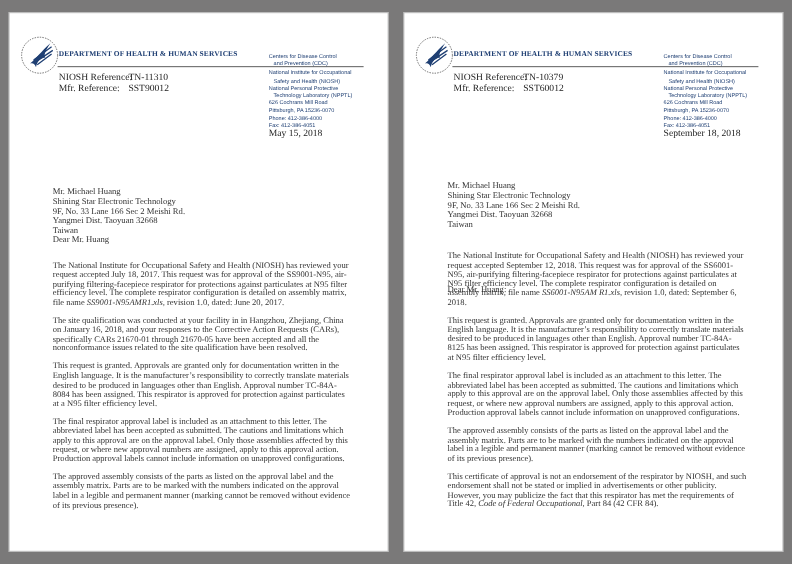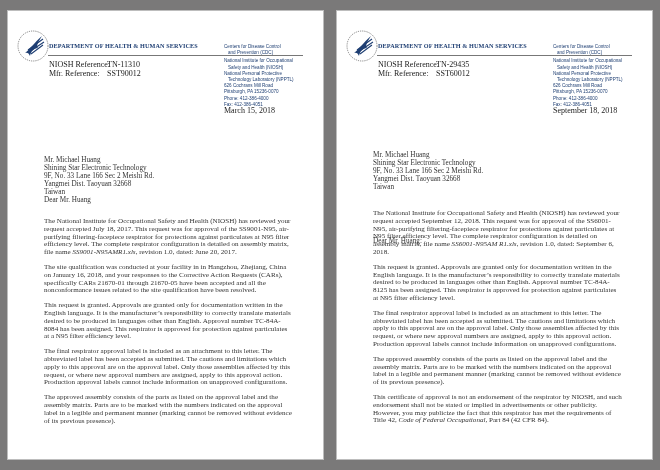--- a/index.html
+++ b/index.html
@@ -57,21 +57,21 @@
     <div class="l ind cdc">and Prevention (CDC)</div>
     <div class="l">National Institute for Occupational</div>
     <div class="l ind">Safety and Health (NIOSH)</div>
     <div class="l">National Personal Protective</div>
     <div class="l ind">Technology Laboratory (NPPTL)</div>
     <div class="l">626 Cochrans Mill Road</div>
     <div class="l">Pittsburgh, PA 15236-0070</div>
     <div class="l">Phone:   412-386-4000</div>
     <div class="l">Fax:       412-386-4051</div>
   </div>
-  <div class="date">March 15, 2018</div>
+  <div class="date">May 15, 2018</div>
   <div class="address">
     <div class="l">Mr. Michael Huang</div>
     <div class="l">Shining Star Electronic Technology</div>
     <div class="l">9F, No. 33 Lane 166 Sec 2 Meishi Rd.</div>
     <div class="l">Yangmei Dist. Taoyuan   32668</div>
     <div class="l">Taiwan</div>
   </div>
   <div class="salute">Dear Mr. Huang</div>
   <div class="body">
     <p><span>The National Institute for Occupational Safety and Health (NIOSH) has reviewed your request accepted July 18, 2017.  This request was for approval of the SS9001-N95, air-purifying filtering-facepiece respirator for protections against particulates at N95 filter efficiency level. The complete respirator configuration is detailed on assembly matrix, file name </span><i>SS9001-N95AMR1.xls</i><span>, revision 1.0, dated: June 20, 2017.</span></p>
@@ -84,21 +84,21 @@
 
 <div class="page" id="page-right">
   <svg class="logo" viewBox="0 0 34 34">
     <circle cx="17" cy="17" r="15" fill="none" stroke="#555" stroke-width="0.7" stroke-dasharray="1.2 1"></circle>
     <path d="M9 24 C14 20 18 14 26 7 C22 13 20 17 22 19 C18 19 15 22 14 27 C13 24 11 23 9 24Z" fill="#1f3f73"></path>
     <path d="M12 21 L27 10 M13 23 L28 13 M15 25 L27 16" stroke="#1f3f73" stroke-width="1.1"></path>
   </svg>
   <div class="dept">DEPARTMENT OF HEALTH &amp; HUMAN SERVICES</div>
   <div class="hrule"></div>
   <div class="ref">
-    <div class="row"><span class="k">NIOSH Reference:</span><span>TN-29435</span></div>
+    <div class="row"><span class="k">NIOSH Reference:</span><span>TN-10379</span></div>
     <div class="row"><span class="k">Mfr. Reference:</span><span>SST60012</span></div>
   </div>
   <div class="agency">
     <div class="l">Centers for Disease Control</div>
     <div class="l ind cdc">and Prevention (CDC)</div>
     <div class="l">National Institute for Occupational</div>
     <div class="l ind">Safety and Health (NIOSH)</div>
     <div class="l">National Personal Protective</div>
     <div class="l ind">Technology Laboratory (NPPTL)</div>
     <div class="l">626 Cochrans Mill Road</div>

